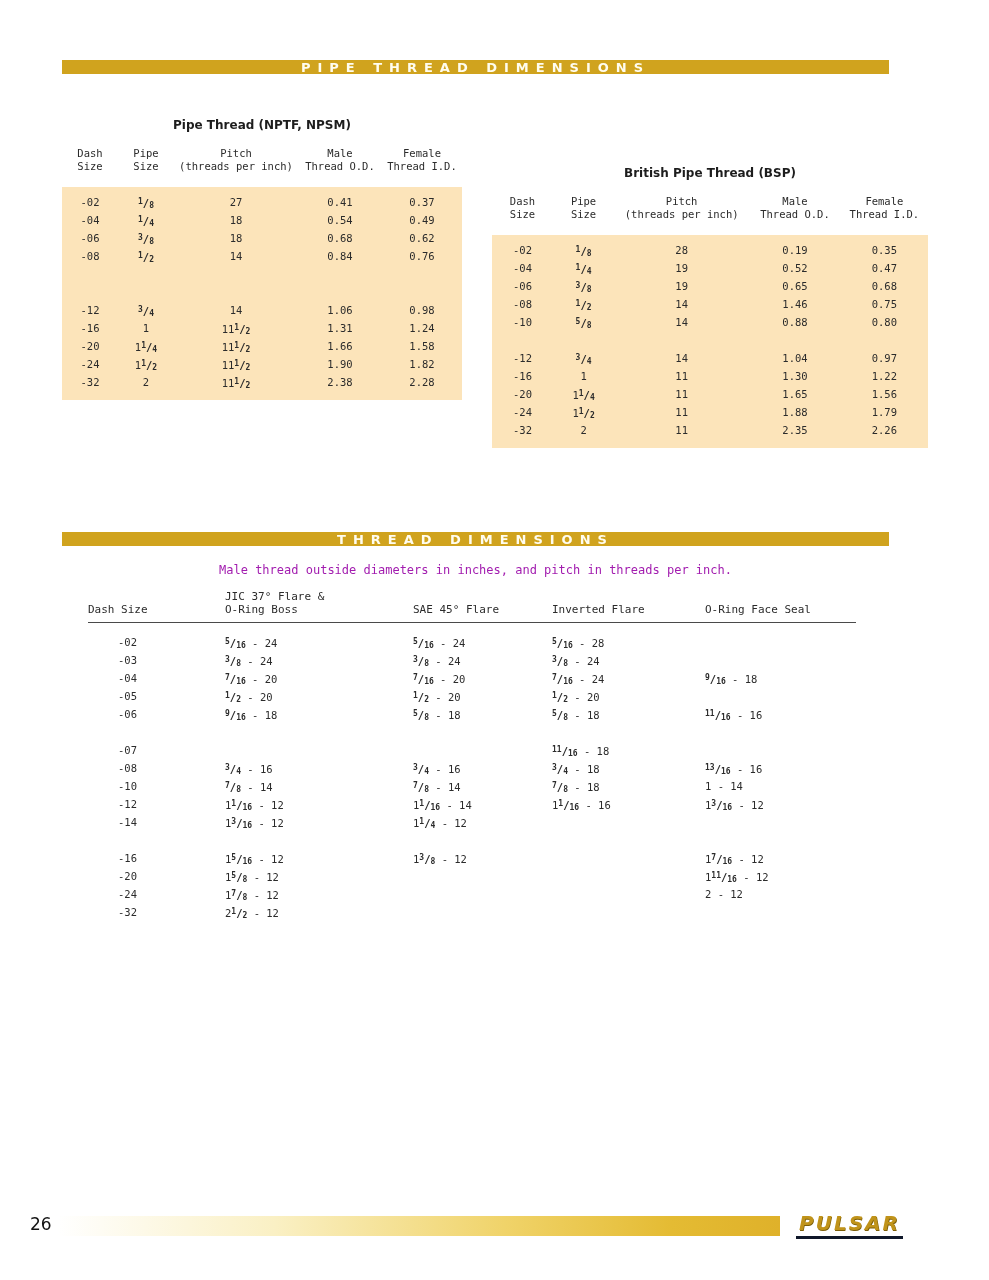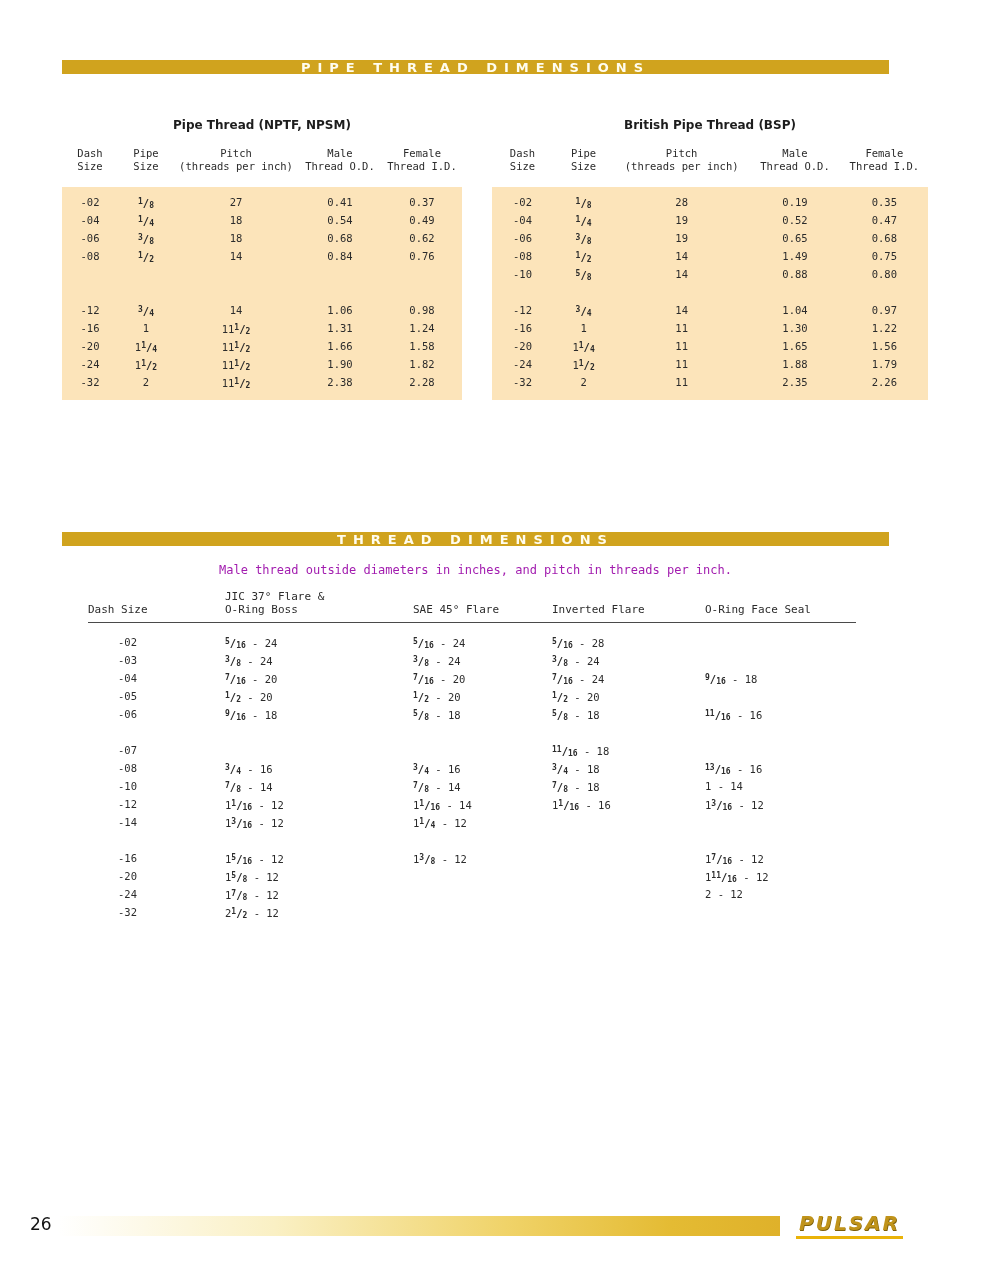--- a/index.html
+++ b/index.html
@@ -19,21 +19,21 @@
     font-family:"DejaVu Sans", sans-serif; font-weight:bold; font-size:13px;
     letter-spacing:7px; color:#fffdf0; white-space:nowrap;
   }
   #bar-pipe { top:60px; }
   #bar-thread { top:532px; }
 
   
   .pipe-area { position:absolute; left:62px; top:118px; width:866px; display:flex; gap:30px; }
   .pt { display:flex; flex-direction:column; }
   .pt-left  { width:400px; }
-  .pt-right { width:436px; }
+  .pt-right { width:436px;margin-top:48px; }
   .pt-caption {
     text-align:center; font-family:"DejaVu Sans", sans-serif; font-weight:bold;
     font-size:12px; color:#1d1d1d; margin-bottom:15px;
   }
   .thead { display:flex; align-items:flex-end; }
   .pt .thead { margin-bottom:14px; }
   .thead .cell { font-weight:normal; font-size:10.5px; line-height:13px; }
   .pt .thead .cell { text-align:center; }
   .tbody-peach { background:#fce4ba; padding:6px 0 9px; }
   .trow { display:flex; height:18px; line-height:18px; font-size:10.5px; }
@@ -67,21 +67,21 @@
     font-family:"DejaVu Sans", sans-serif; font-size:17px; color:#141414;
   }
   .footer-band {
     position:absolute; left:58px; top:1216px; width:722px; height:20px;
     background:linear-gradient(90deg, #ffffff 0%, #faf0c4 30%, #f0d369 62%, #e4bb33 85%, #dfb12a 100%);
   }
   .brand {
     position:absolute; left:796px; top:1211px;
     font-family:"DejaVu Sans", sans-serif; font-weight:bold; font-style:italic;
     font-size:20px; letter-spacing:2px; color:#c0931a;
-    border-bottom:3px solid #eab308; padding:0 3px 1px;
+    border-bottom:3px solid #0f172a; padding:0 3px 1px;
     text-shadow:0.6px 0.6px 0 #7c5e07;
   }
 </style>
 </head>
 <body>
 
 <div class="page">
 
   <div class="gold-bar" id="bar-pipe">
     <span class="bar-title">PIPE THREAD DIMENSIONS</span>
@@ -226,21 +226,21 @@
               <div class="cell c0">-06</div>
               <div class="cell c1"><span class="fr"><sup>3</sup>/<sub>8</sub></span></div>
               <div class="cell c2">19</div>
               <div class="cell c3">0.65</div>
               <div class="cell c4">0.68</div>
             </div>
             <div class="trow">
               <div class="cell c0">-08</div>
               <div class="cell c1"><span class="fr"><sup>1</sup>/<sub>2</sub></span></div>
               <div class="cell c2">14</div>
-              <div class="cell c3">1.49</div>
+              <div class="cell c3">1.46</div>
               <div class="cell c4">0.75</div>
             </div>
             <div class="trow">
               <div class="cell c0">-10</div>
               <div class="cell c1"><span class="fr"><sup>5</sup>/<sub>8</sub></span></div>
               <div class="cell c2">14</div>
               <div class="cell c3">0.88</div>
               <div class="cell c4">0.80</div>
             </div>
           </div>

